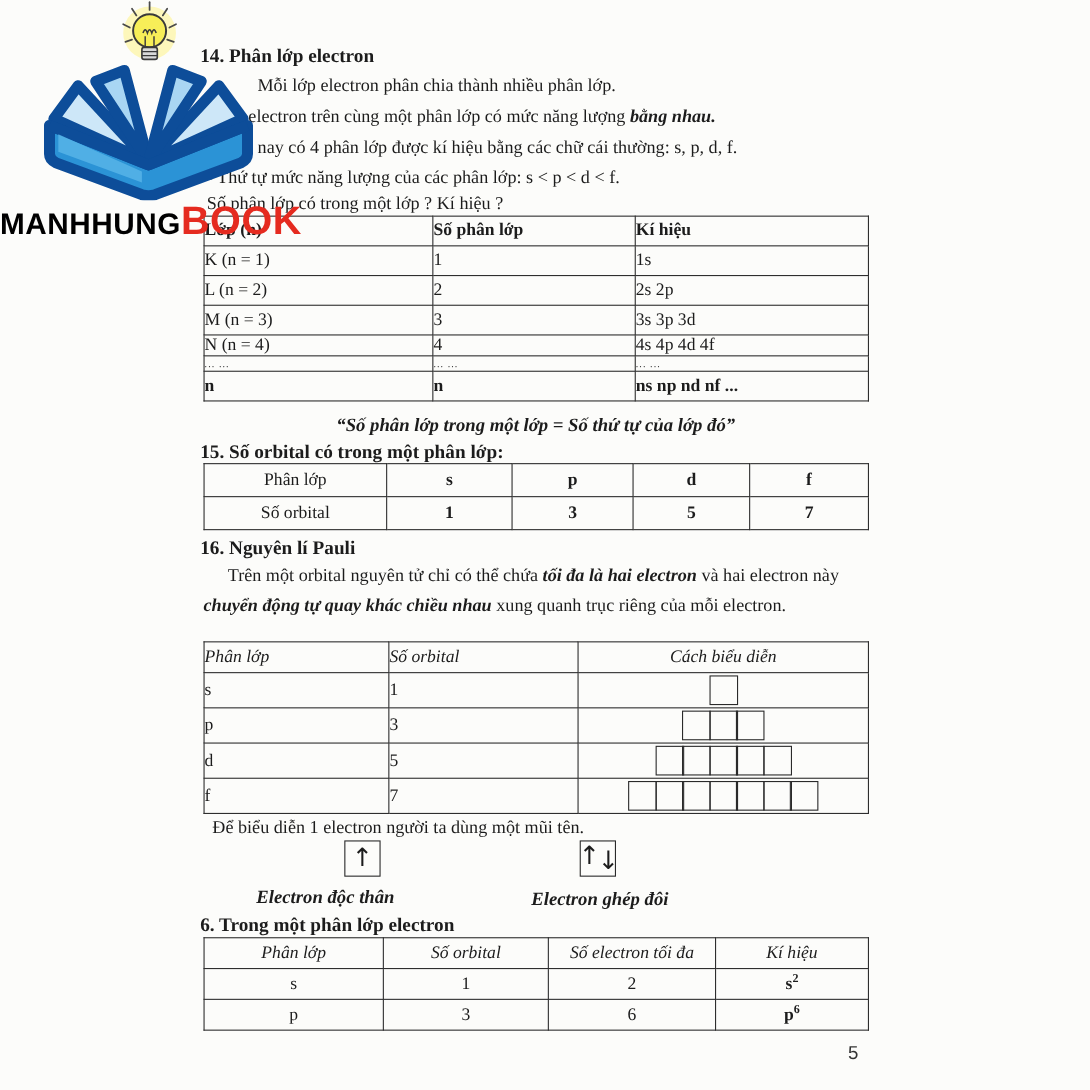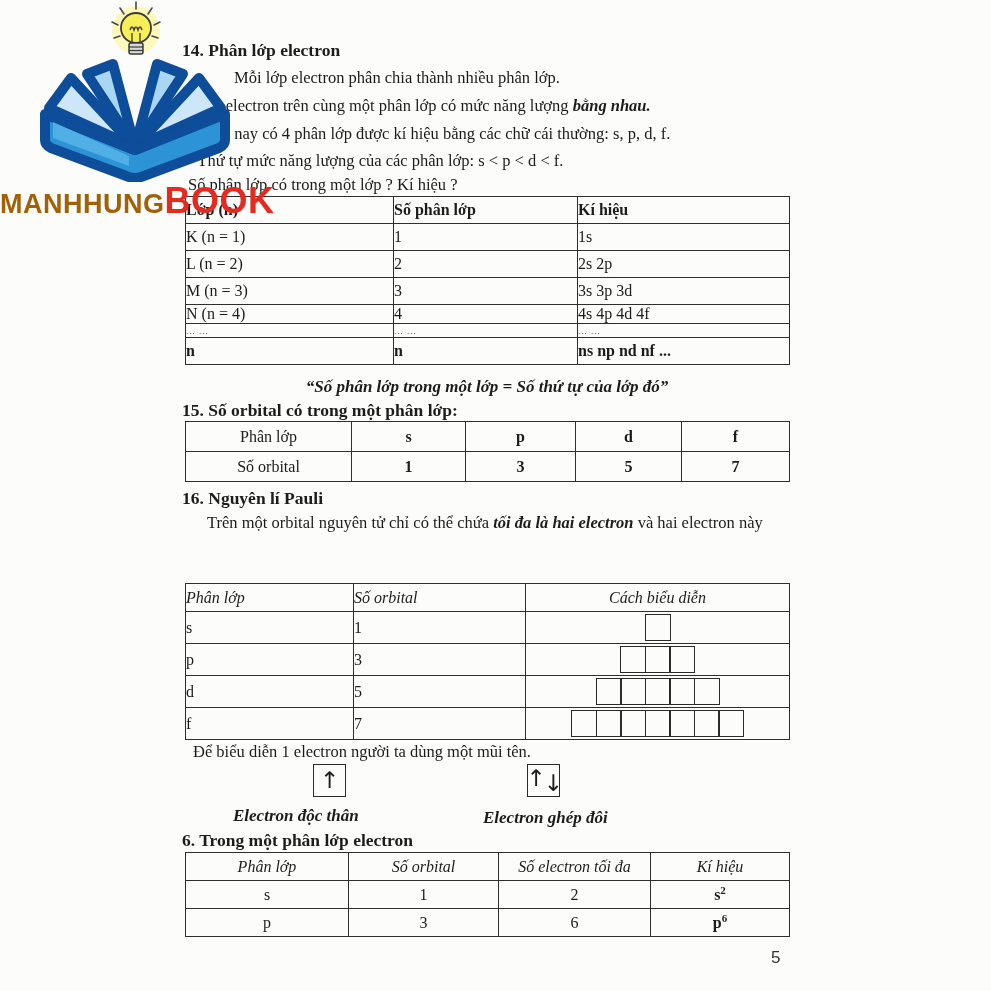--- a/index.html
+++ b/index.html
@@ -33,21 +33,21 @@
   }
   .pair{letter-spacing:-2px;}
   .pair .dn{position:relative;top:3px;}
   .pair .up{position:relative;top:-2px;}
   
   .brand{
     position:absolute;left:0px;top:183px;white-space:nowrap;
     font-family:"Liberation Sans","DejaVu Sans",sans-serif;font-weight:700;line-height:1;
     z-index:30;
   }
-  .brand .b1{font-size:27px;letter-spacing:.5px;color:#a16207;}
+  .brand .b1{font-size:27px;letter-spacing:.5px;color:#000000;}
   .brand .b2{font-size:36px;letter-spacing:.5px;color:#e52b20;}
   .logo-book{position:absolute;left:33px;top:52px;z-index:25;}
   .logo-bulb{position:absolute;left:104px;top:0px;z-index:24;}
   .quote{font-size:17px;font-weight:700;font-style:italic;text-align:center;width:604px;}
   .pagenum{font-family:"Liberation Sans",sans-serif;font-size:17px;color:#333;}
   .label-bi{font-size:17px;font-weight:700;font-style:italic;white-space:nowrap;}
   sup{font-size:11px;}
 </style>
 </head>
 <body>
@@ -170,20 +170,21 @@
       <td class="ctr" style="font-weight:700">1</td>
       <td class="ctr" style="font-weight:700">3</td>
       <td class="ctr" style="font-weight:700">5</td>
       <td class="ctr" style="font-weight:700">7</td>
     </tr>
   </tbody>
     </table>
 
   <div class="abs heading" style="left:182px;top:488px;">16. Nguyên lí Pauli</div>
   <div class="abs body-line" style="left:207px;top:513px;"><span>Trên một orbital nguyên tử chỉ có thể chứa </span><span class="bi">tối đa là hai electron</span><span> và hai electron này</span></div>
+  <div class="abs body-line" style="left:185px;top:540px;"><span class="bi">chuyển động tự quay khác chiều nhau</span><span> xung quanh trục riêng của mỗi electron.</span></div>
 
   <table class="doc abs" style="left:185px;top:583px;width:604px;">
     <colgroup>
         <col style="width:168px">
         <col style="width:172px">
         <col style="width:264px">
       </colgroup>
     <tbody>
         <tr style="height:28px">
       <td class="pl28" style="font-style:italic">Phân lớp</td>

